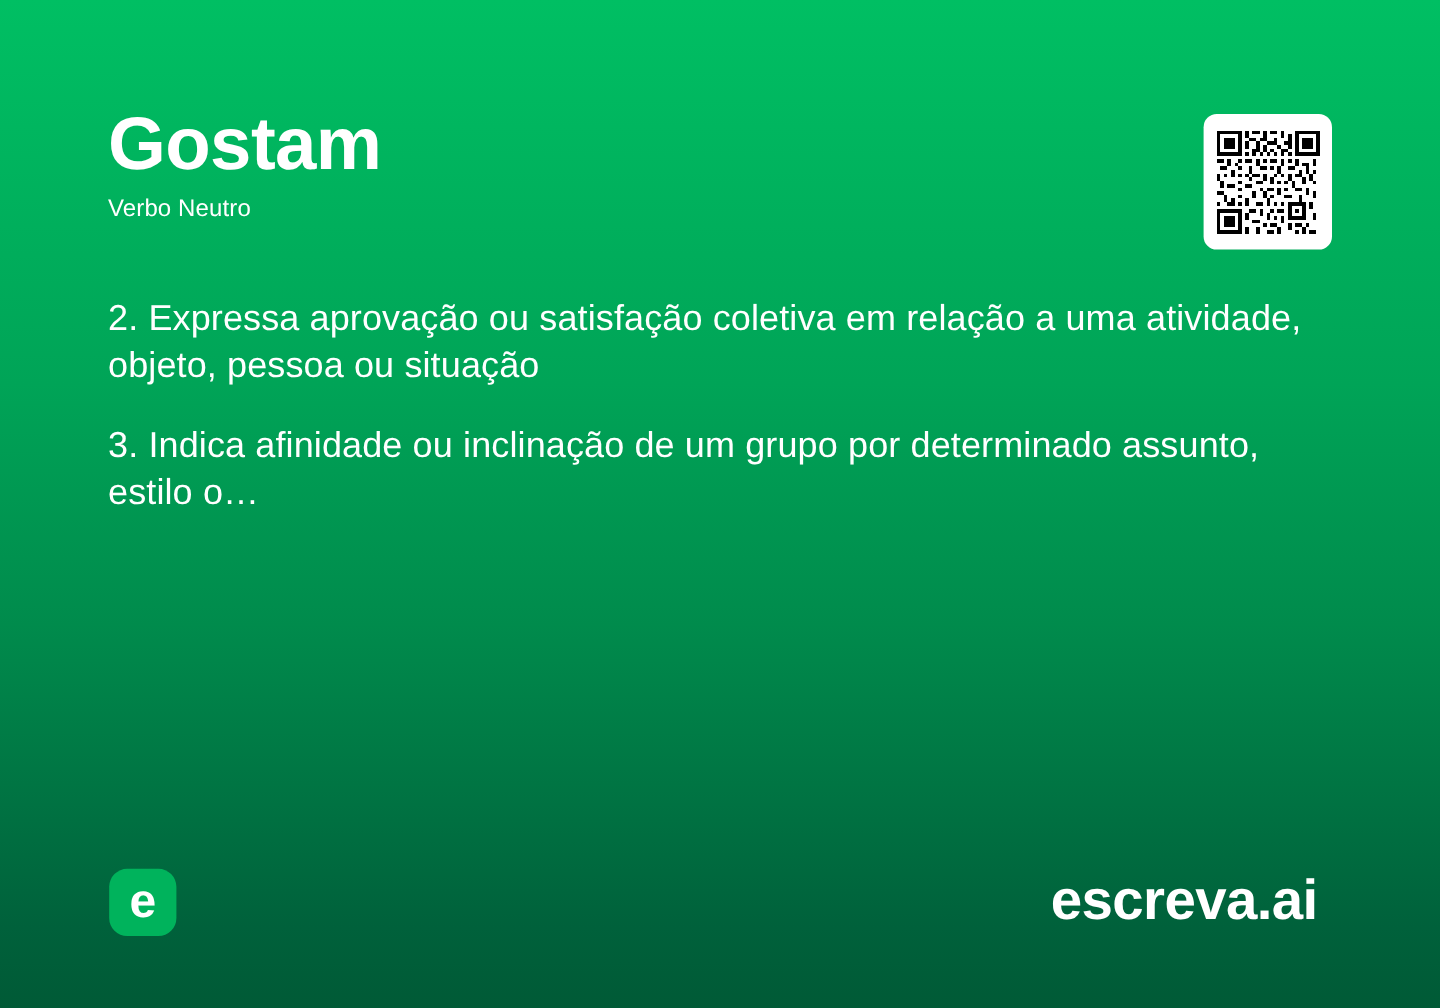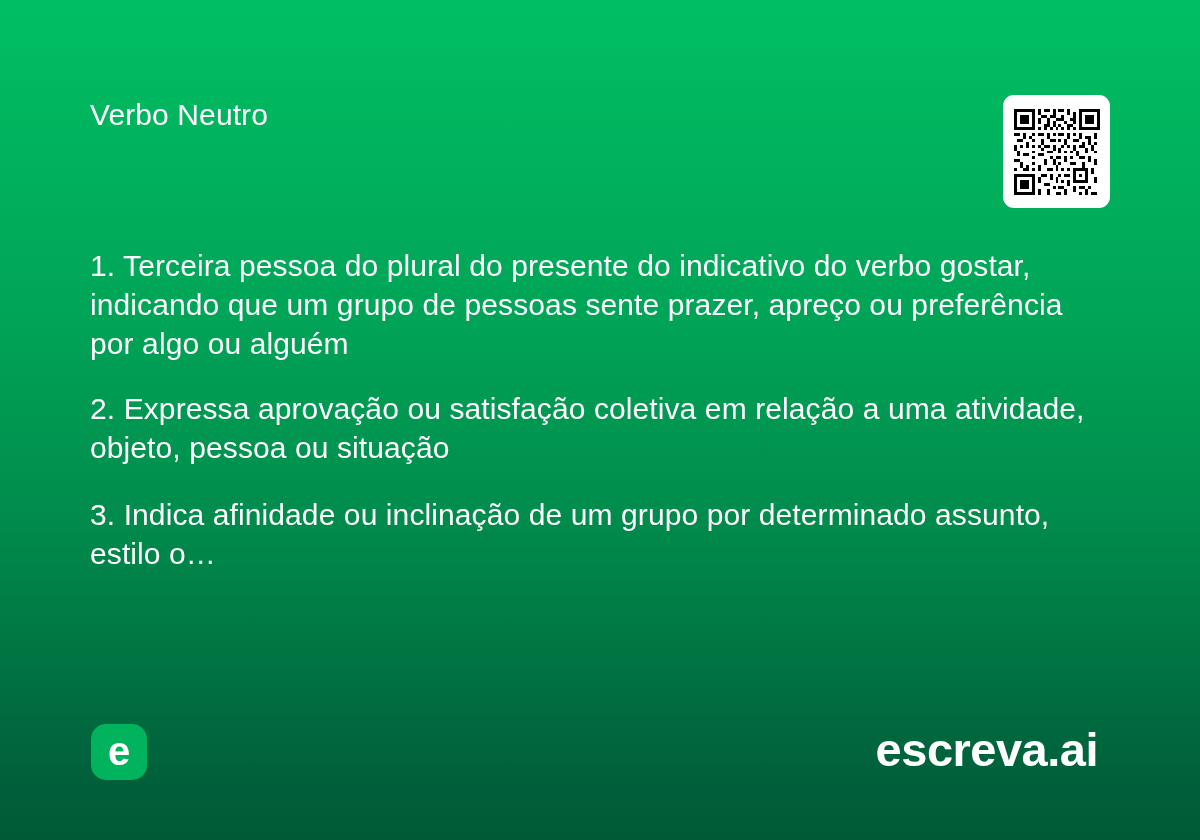--- a/index.html
+++ b/index.html
@@ -32,21 +32,21 @@
   .word-title {
     margin: 0;
     font-size: 62px;
     line-height: 1.05;
     font-weight: bold;
     color: #ffffff;
     letter-spacing: -0.5px;
   }
   .word-class {
     margin: 10px 0 0 0;
-    font-size: 30px;
+    font-size: 20px;
     line-height: 1.1;
     font-weight: normal;
     color: #ffffff;
     letter-spacing: 0.1px;
   }
 
   
   .qr-card {
     position: absolute;
     left: 1003px;
@@ -118,20 +118,21 @@
     letter-spacing: -0.5px;
     text-align: right;
   }
 </style>
 </head>
 <body>
 
 <div class="card">
 
   <div class="header">
+    <h1 class="word-title">Gostam</h1>
     <p class="word-class">Verbo Neutro</p>
   </div>
 
   <div class="qr-card">
     <span>
       <svg viewBox="0 0 29 29" xmlns="http://www.w3.org/2000/svg" role="img">
         <rect width="29" height="29" fill="#ffffff"></rect>
         <g fill="#000000">
 
           <rect x="0" y="0" width="7" height="1"></rect>
@@ -279,21 +280,20 @@
             <rect x="17" y="27" width="1" height="2"></rect>
           <rect x="22" y="28" width="1" height="1"></rect>
             <rect x="24" y="27" width="1" height="2"></rect>
           <rect x="26" y="28" width="2" height="1"></rect>
         </g>
       </svg>
     </span>
   </div>
 
   <div class="definitions">
-    <p class="definition">1. Terceira pessoa do plural do presente do indicativo do verbo gostar, indicando que um grupo de pessoas sente prazer, apreço ou preferência por algo ou alguém</p>
     <p class="definition">2. Expressa aprovação ou satisfação coletiva em relação a uma atividade, objeto, pessoa ou situação</p>
     <p class="definition">3. Indica afinidade ou inclinação de um grupo por determinado assunto, estilo o…</p>
   </div>
 
   <div class="footer-logo">
     <span class="footer-logo-letter">e</span>
   </div>
 
   <div class="footer-brand">escreva.ai</div>
 

